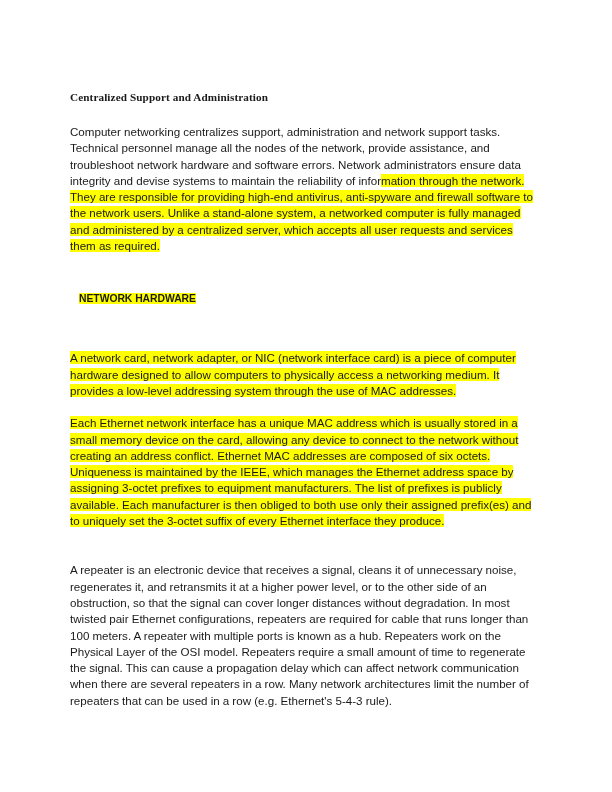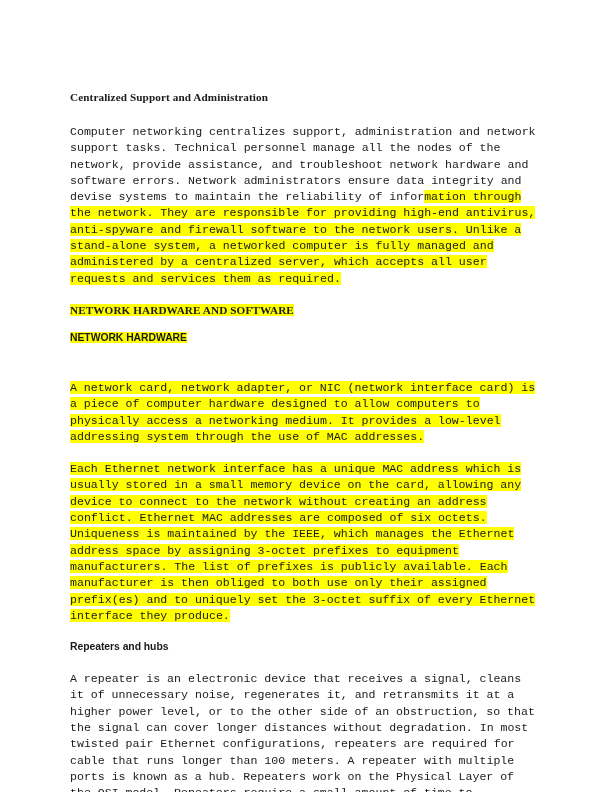--- a/index.html
+++ b/index.html
@@ -37,27 +37,27 @@
     font-size: 11.2px;
     line-height: 15px;
     margin: 0;
     letter-spacing: 0.1px;
   }
   .h-sans {
     font-family: "Liberation Sans", "DejaVu Sans", sans-serif;
     font-weight: bold;
     font-size: 10.4px;
     line-height: 14px;
-    margin: 0;
+    margin: 9px;
     letter-spacing: -0.05px;
   }
 
   
   .para {
-    font-family: Liberation Mono, monospace;
+    font-family: Liberation Sans, sans-serif;
     font-size: 11.6px;
     line-height: 16.3px;
     margin: 0;
     text-align: left;
     word-spacing: -0.1px;
   }
 
   
   .hl {
     background-color: #ffff00;
@@ -79,21 +79,20 @@
   <div class="content">
 
     <h1 class="h-serif">Centralized Support and Administration</h1>
 
     <div class="gap-title"></div>
 
     <p class="para"><span>Computer networking centralizes support, administration and network support tasks. Technical personnel manage all the nodes of the network, provide assistance, and troubleshoot network hardware and software errors. Network administrators ensure data integrity and devise systems to maintain the reliability of infor</span><span class="hl">mation through the network. They are responsible for providing high-end antivirus, anti-spyware and firewall software to the network users. Unlike a stand-alone system, a networked computer is fully managed and administered by a centralized server, which accepts all user requests and services them as required.</span></p>
 
     <div class="gap-para"></div>
 
-    <h2 class="h-serif"><span class="hl">NETWORK HARDWARE AND SOFTWARE</span></h2>
 
     <div class="gap-small"></div>
 
     <h3 class="h-sans"><span class="hl">NETWORK HARDWARE</span></h3>
 
     <div class="gap-tiny"></div>
 
 
     <div class="gap-para"></div>
 
@@ -101,20 +100,19 @@
     <div class="gap-sec"></div>
 
     <p class="para"><span class="hl">A network card, network adapter, or NIC (network interface card) is a piece of computer hardware designed to allow computers to physically access a networking medium. It provides a low-level addressing system through the use of MAC addresses.</span></p>
 
     <div class="gap-para"></div>
 
     <p class="para"><span class="hl">Each Ethernet network interface has a unique MAC address which is usually stored in a small memory device on the card, allowing any device to connect to the network without creating an address conflict. Ethernet MAC addresses are composed of six octets. Uniqueness is maintained by the IEEE, which manages the Ethernet address space by assigning 3-octet prefixes to equipment manufacturers. The list of prefixes is publicly available. Each manufacturer is then obliged to both use only their assigned prefix(es) and to uniquely set the 3-octet suffix of every Ethernet interface they produce.</span></p>
 
     <div class="gap-para"></div>
 
-    <h3 class="h-sans">Repeaters and hubs</h3>
 
     <div class="gap-sec"></div>
 
     <p class="para">A repeater is an electronic device that receives a signal, cleans it of unnecessary noise, regenerates it, and retransmits it at a higher power level, or to the other side of an obstruction, so that the signal can cover longer distances without degradation. In most twisted pair Ethernet configurations, repeaters are required for cable that runs longer than 100 meters. A repeater with multiple ports is known as a hub. Repeaters work on the Physical Layer of the OSI model. Repeaters require a small amount of time to regenerate the signal. This can cause a propagation delay which can affect network communication when there are several repeaters in a row. Many network architectures limit the number of repeaters that can be used in a row (e.g. Ethernet's 5-4-3 rule).</p>
 
   </div>
 </div>
 
 </body></html>

